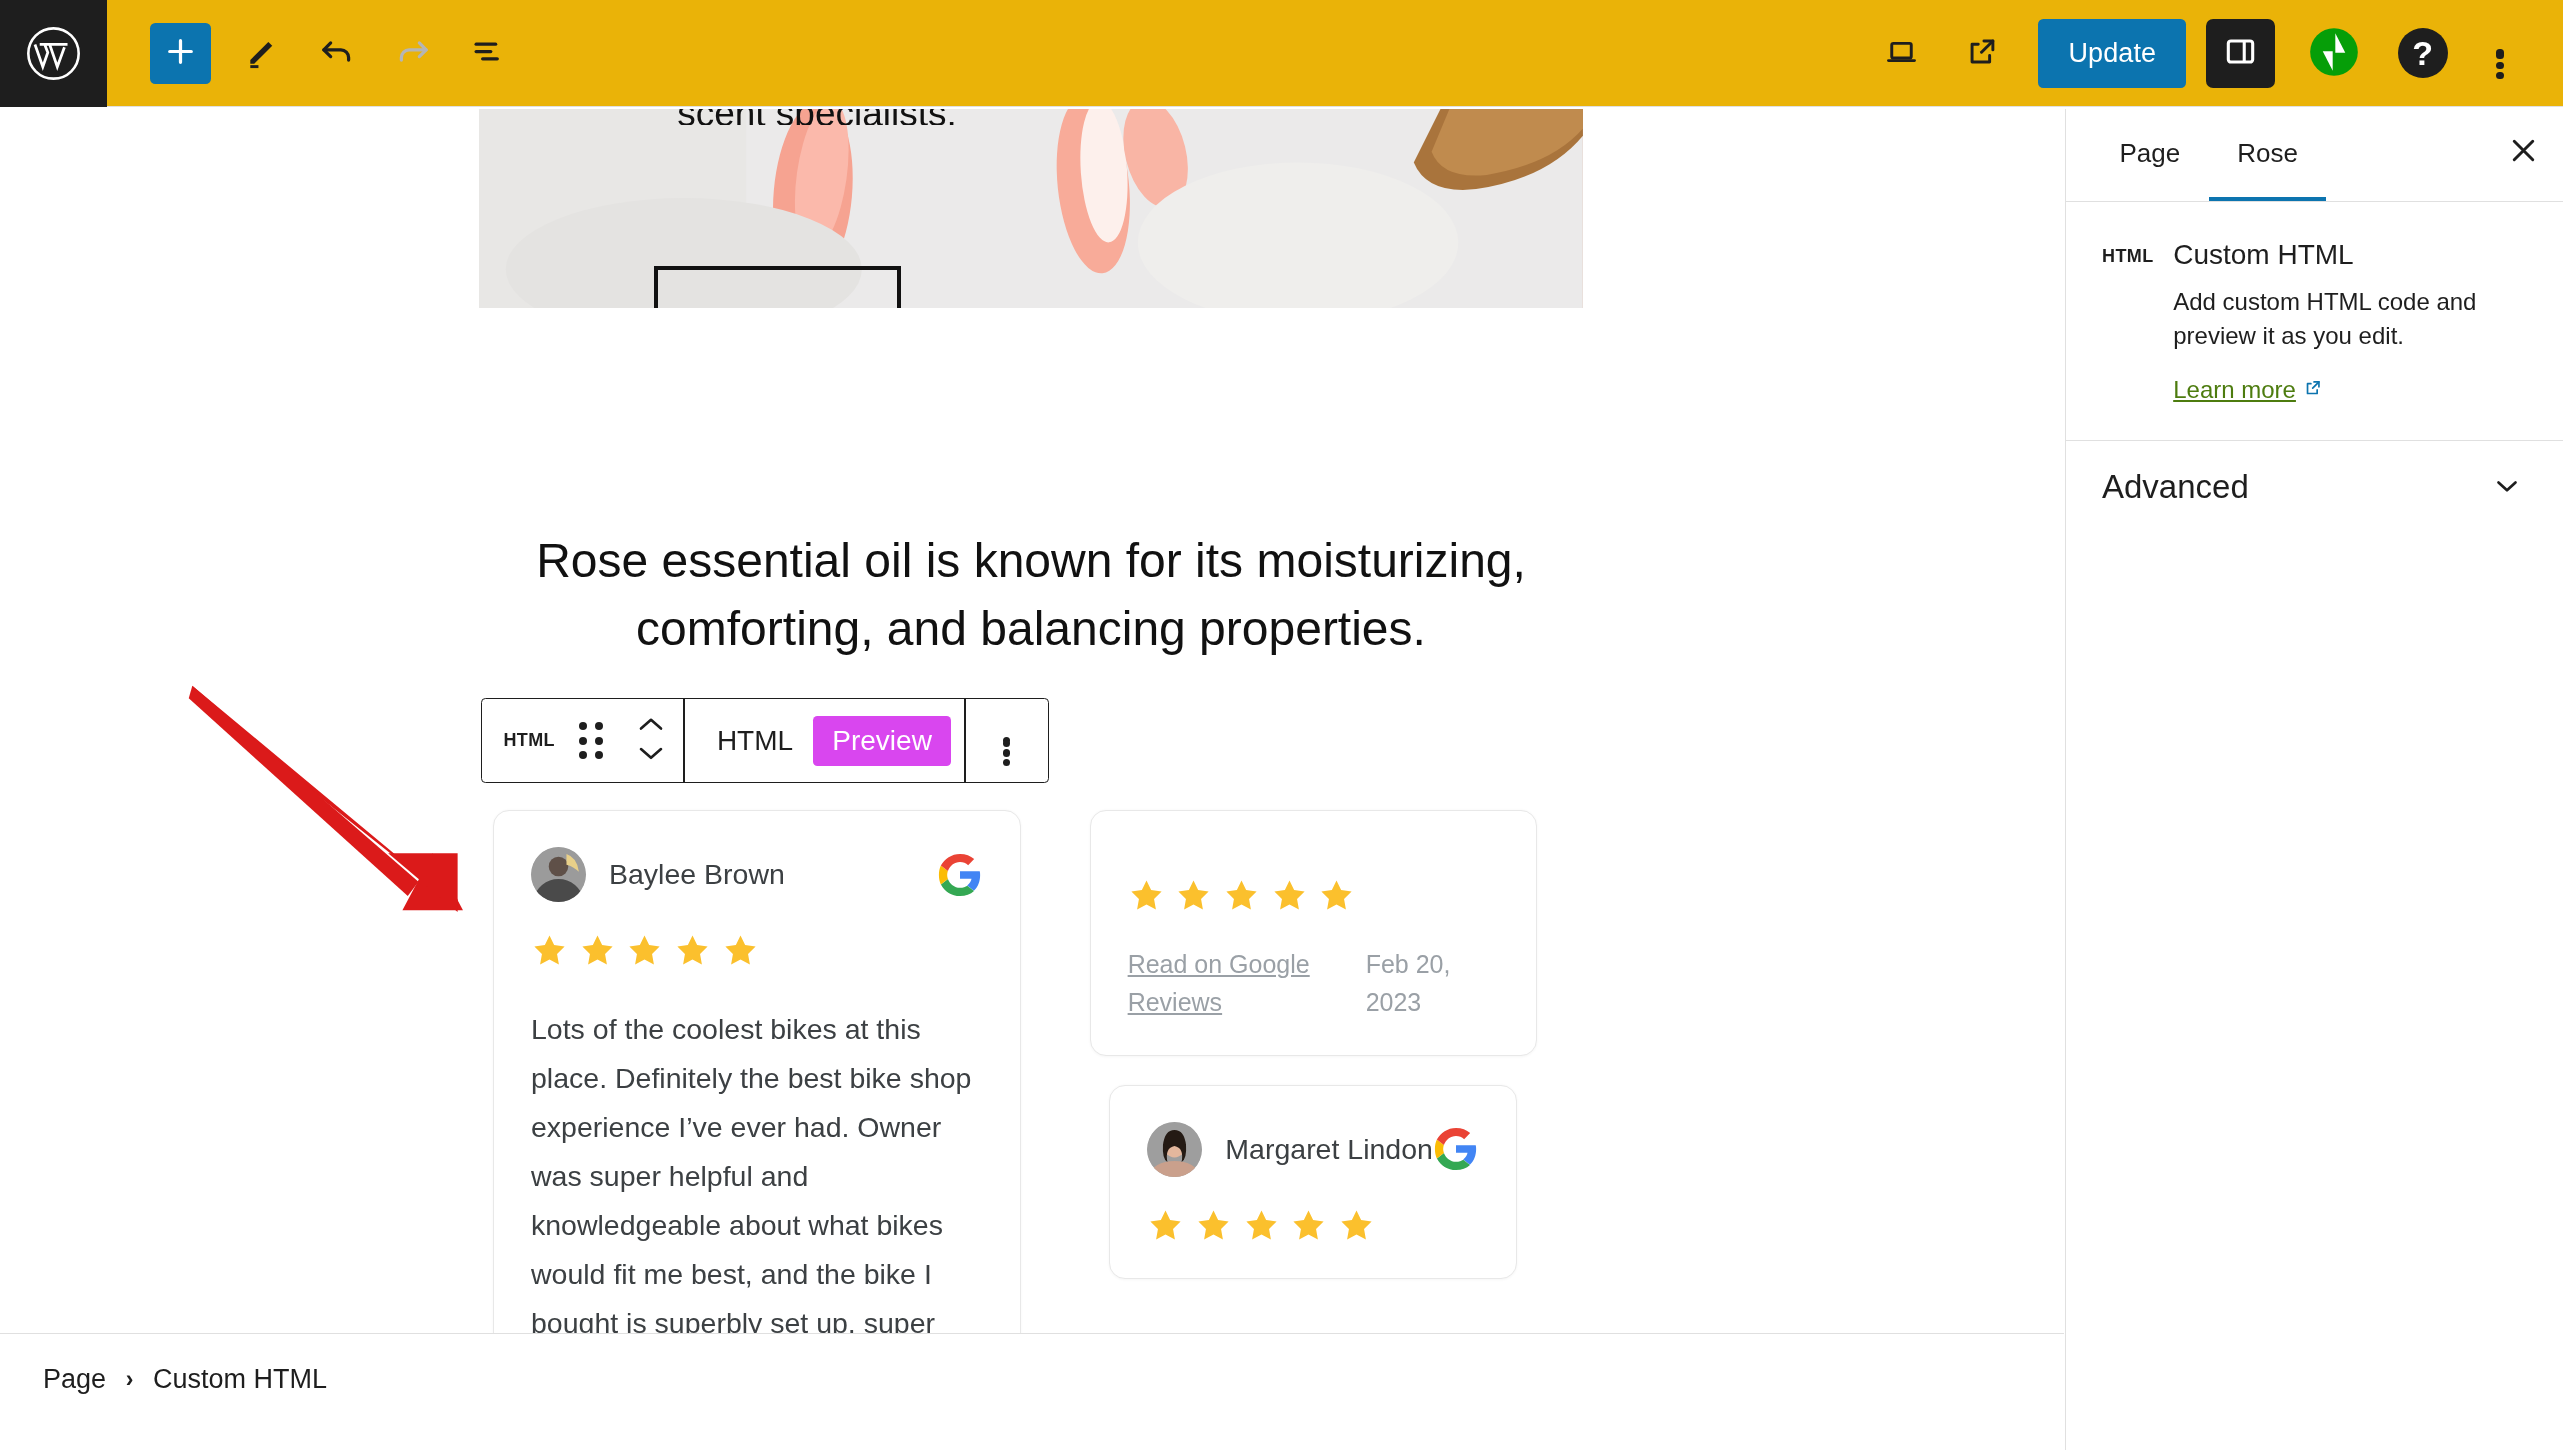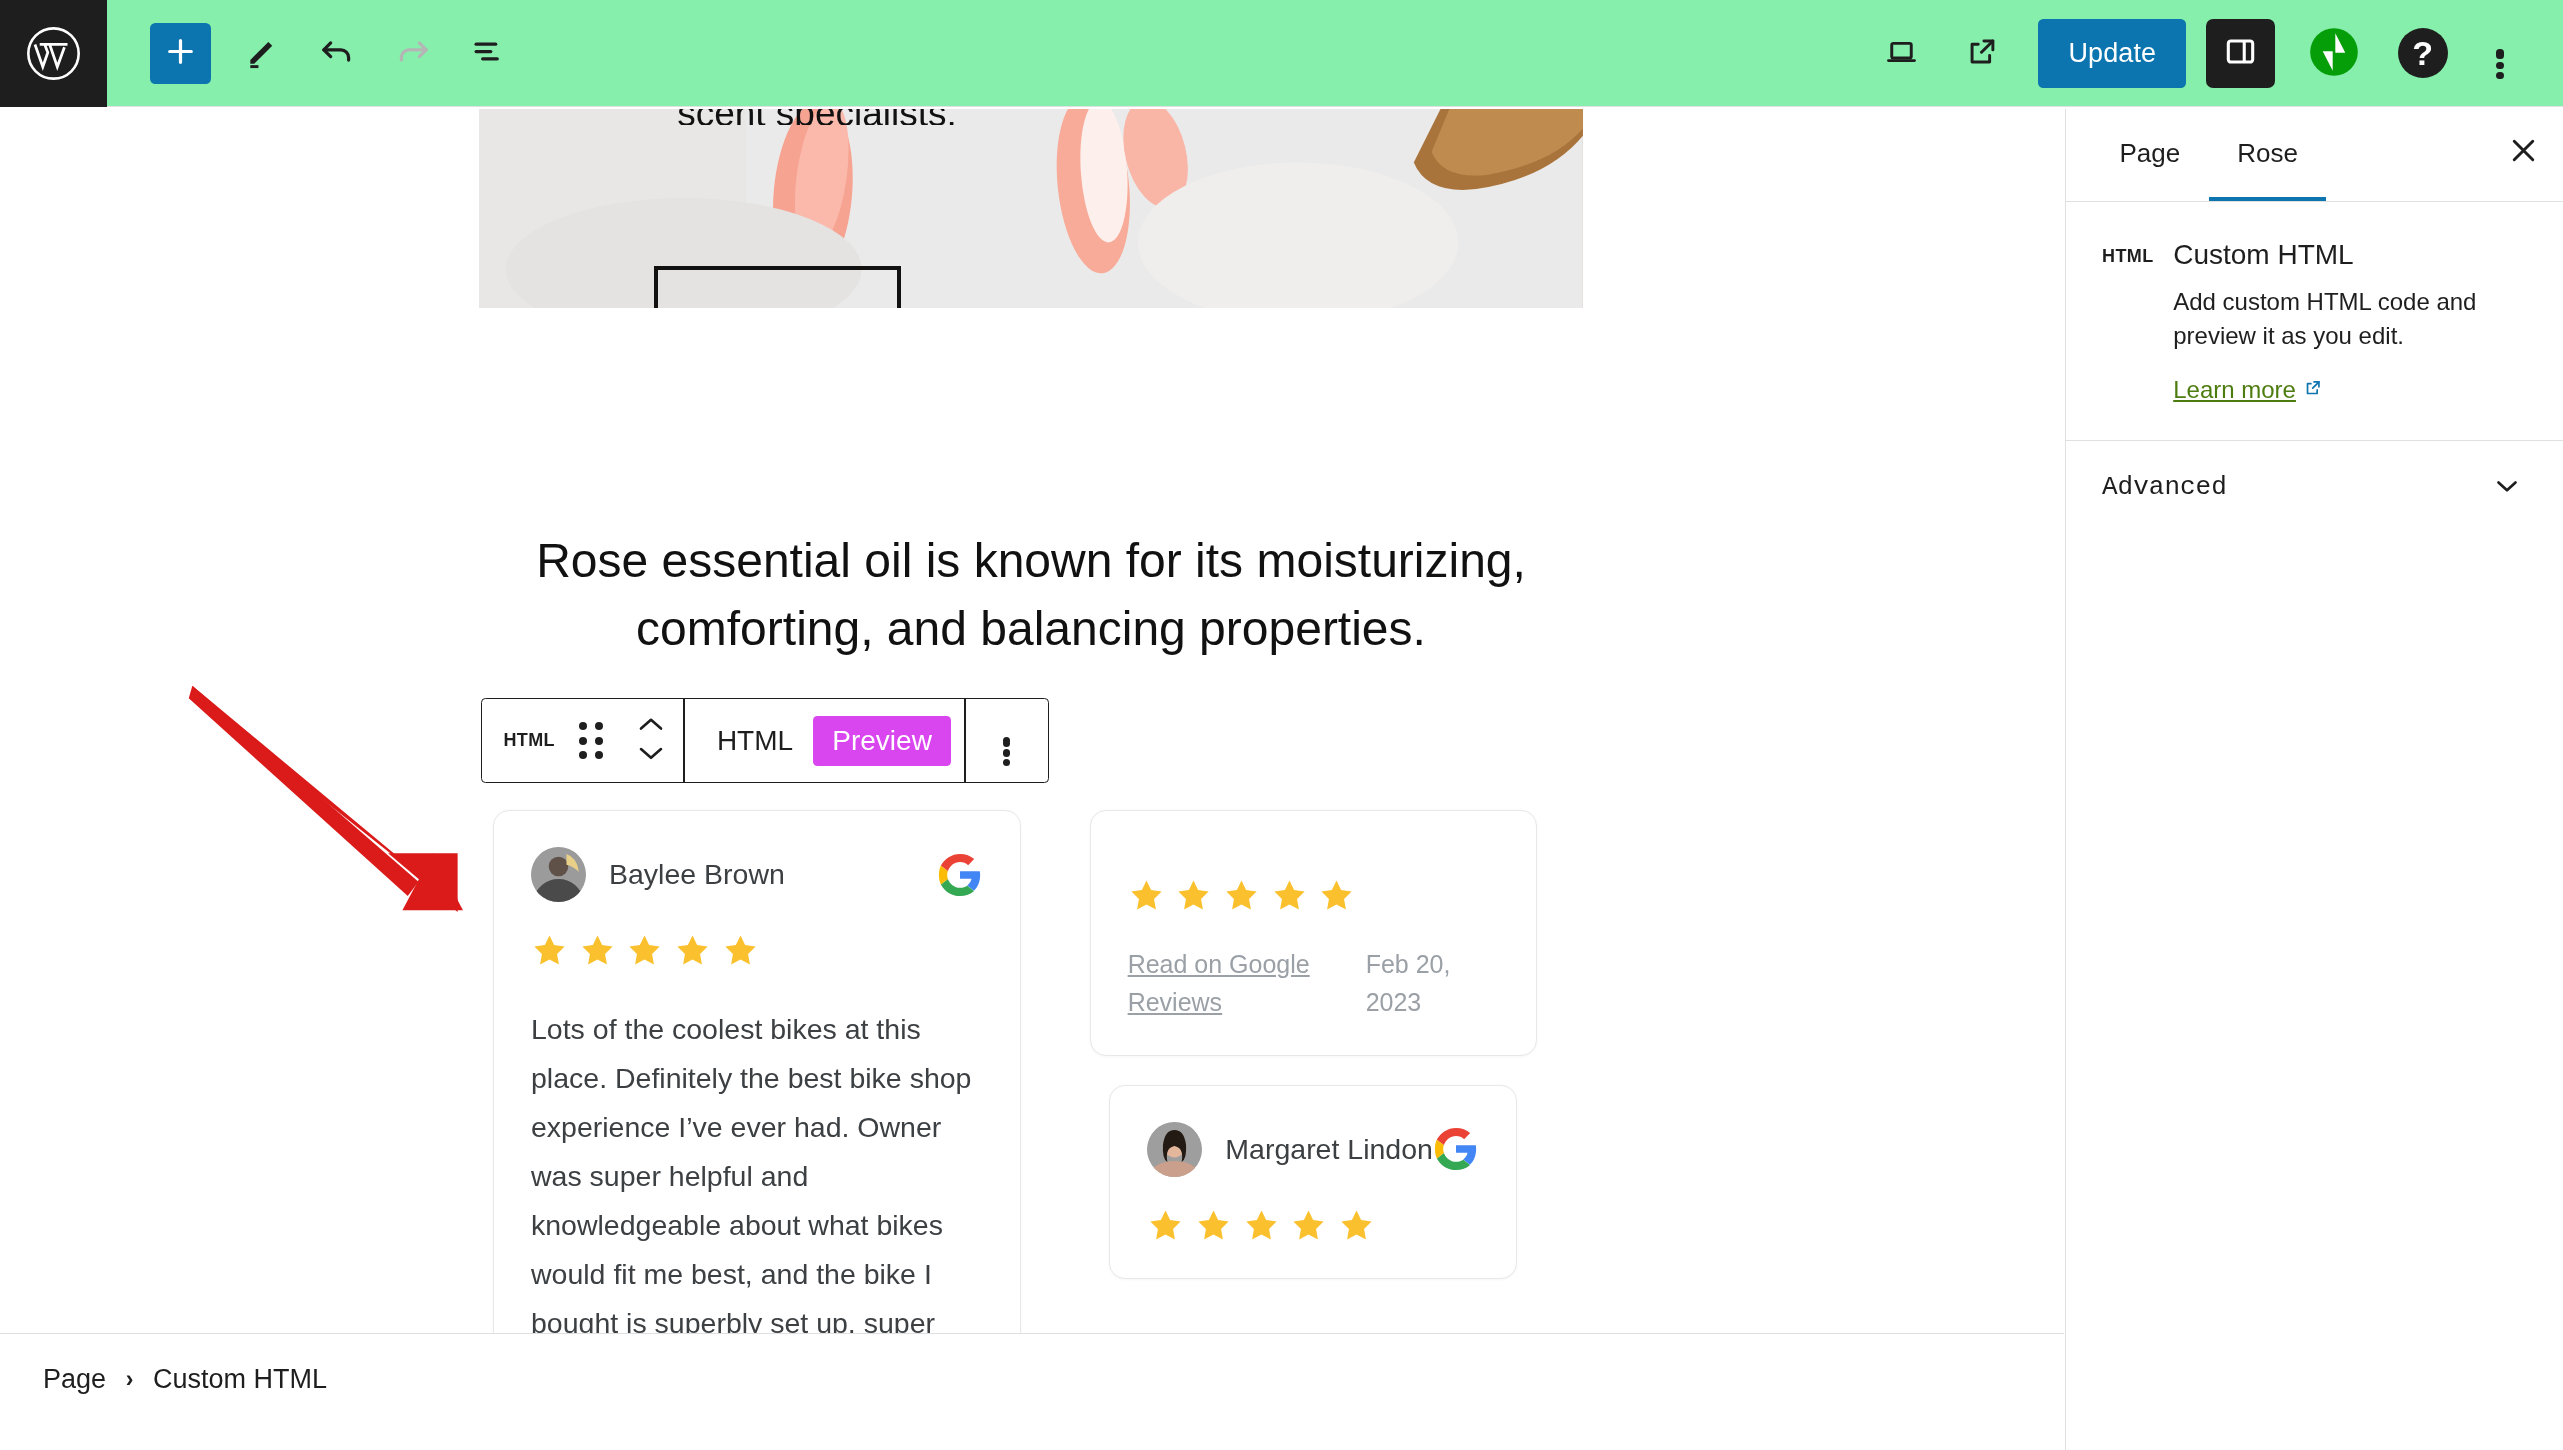--- a/index.html
+++ b/index.html
@@ -7,21 +7,21 @@
     width: 2563px; height: 1451px;
     font-family: "Liberation Sans", sans-serif;
     background: #ffffff;
     overflow: hidden;
   }
 
   
   .topbar {
     position: absolute; top: 0; left: 0;
     width: 2563px; height: 107px;
-    background: #86efac;
+    background: #eab308;
     border-bottom: 1.8px solid #e0e0e0;
     display: flex; align-items: center;
   }
   .wp-logo-box {
     width: 107px; height: 107px;
     background: #1e1e1e;
     display: flex; align-items: center; justify-content: center;
     flex: 0 0 auto;
     cursor: pointer;
   }
@@ -107,21 +107,21 @@
     display: inline-flex; align-items: center; gap: 6.2px;
     margin-top: 23px; color: #4d7c0f; font-size: 24px;
     text-decoration: underline; cursor: pointer;
   }
 
   .sb-panel {
     border-top: 1.8px solid #e0e0e0;
     height: 93px; display: flex; align-items: center;
     padding: 0 39px 0 36px; cursor: pointer;
   }
-  .sb-panel-label { font-size: 26px; color: #1e1e1e; font-family: Liberation Mono, monospace; }
+  .sb-panel-label { font-size: 33px; color: #1e1e1e; }
   .sb-panel-chev { margin-left: auto; }
 
   
   .canvas {
     position: absolute; top: 109px; left: 0;
     width: 2064px; height: 1315px;
     background: #ffffff; overflow: hidden;
   }
 
   

